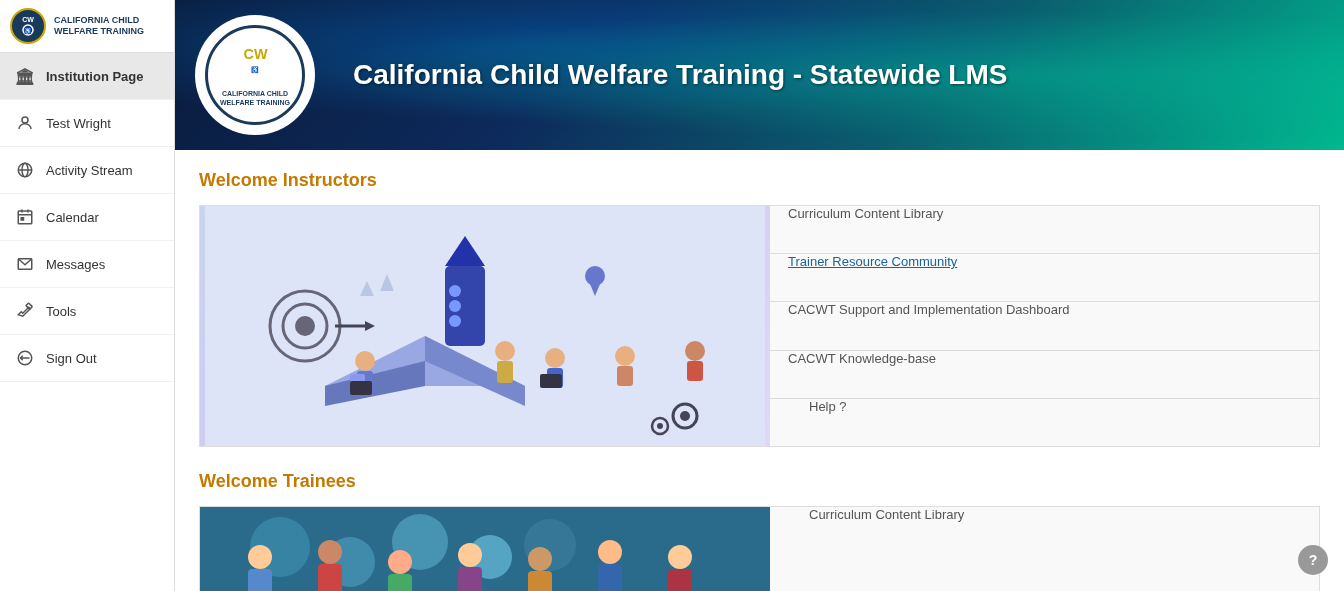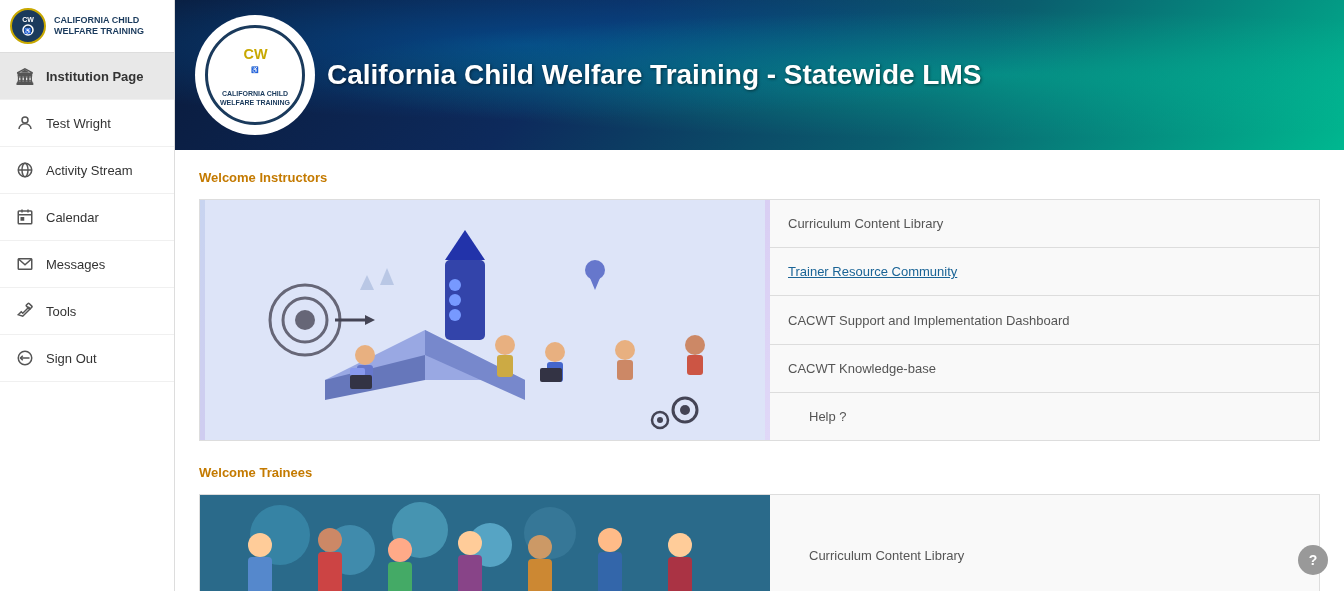--- a/index.html
+++ b/index.html
@@ -113,32 +113,32 @@
       color: #1a3a5c;
       font-weight: bold;
       text-align: center;
       text-transform: uppercase;
       line-height: 1.2;
       margin-top: 2px;
     }
     .banner-title {
       position: relative;
       z-index: 2;
-      margin-left: 12px;
+      margin-left: 38px;
       font-size: 28px;
       font-weight: bold;
       color: #fff;
       text-shadow: 1px 1px 3px rgba(0,0,0,0.5);
     }
 
     
     .content { padding: 20px 24px; }
 
     .section-title {
-      font-size: 13px;
+      font-size: 18px;
       color: #c47a00;
       font-weight: 600;
       margin-bottom: 14px;
     }
 
     .instructor-section {
       display: flex;
       border: 1px solid #ddd;
       margin-bottom: 24px;
     }
@@ -159,21 +159,21 @@
     .illustration { width: 100%; height: 100%; }
 
     .instructor-links {
       flex: 1;
       display: flex;
       flex-direction: column;
     }
     .link-item {
       flex: 1;
       display: flex;
-      align-items: center;
+      align-items: flex-start;
       padding: 0 18px;
       border-bottom: 1px solid #ddd;
       background: #f9f9f9;
       cursor: pointer;
       font-size: 13px;
       color: #555;
     }
     .link-item:last-child { border-bottom: none; padding-left: 39px; }
     .link-item a {
       color: #1a6496;

